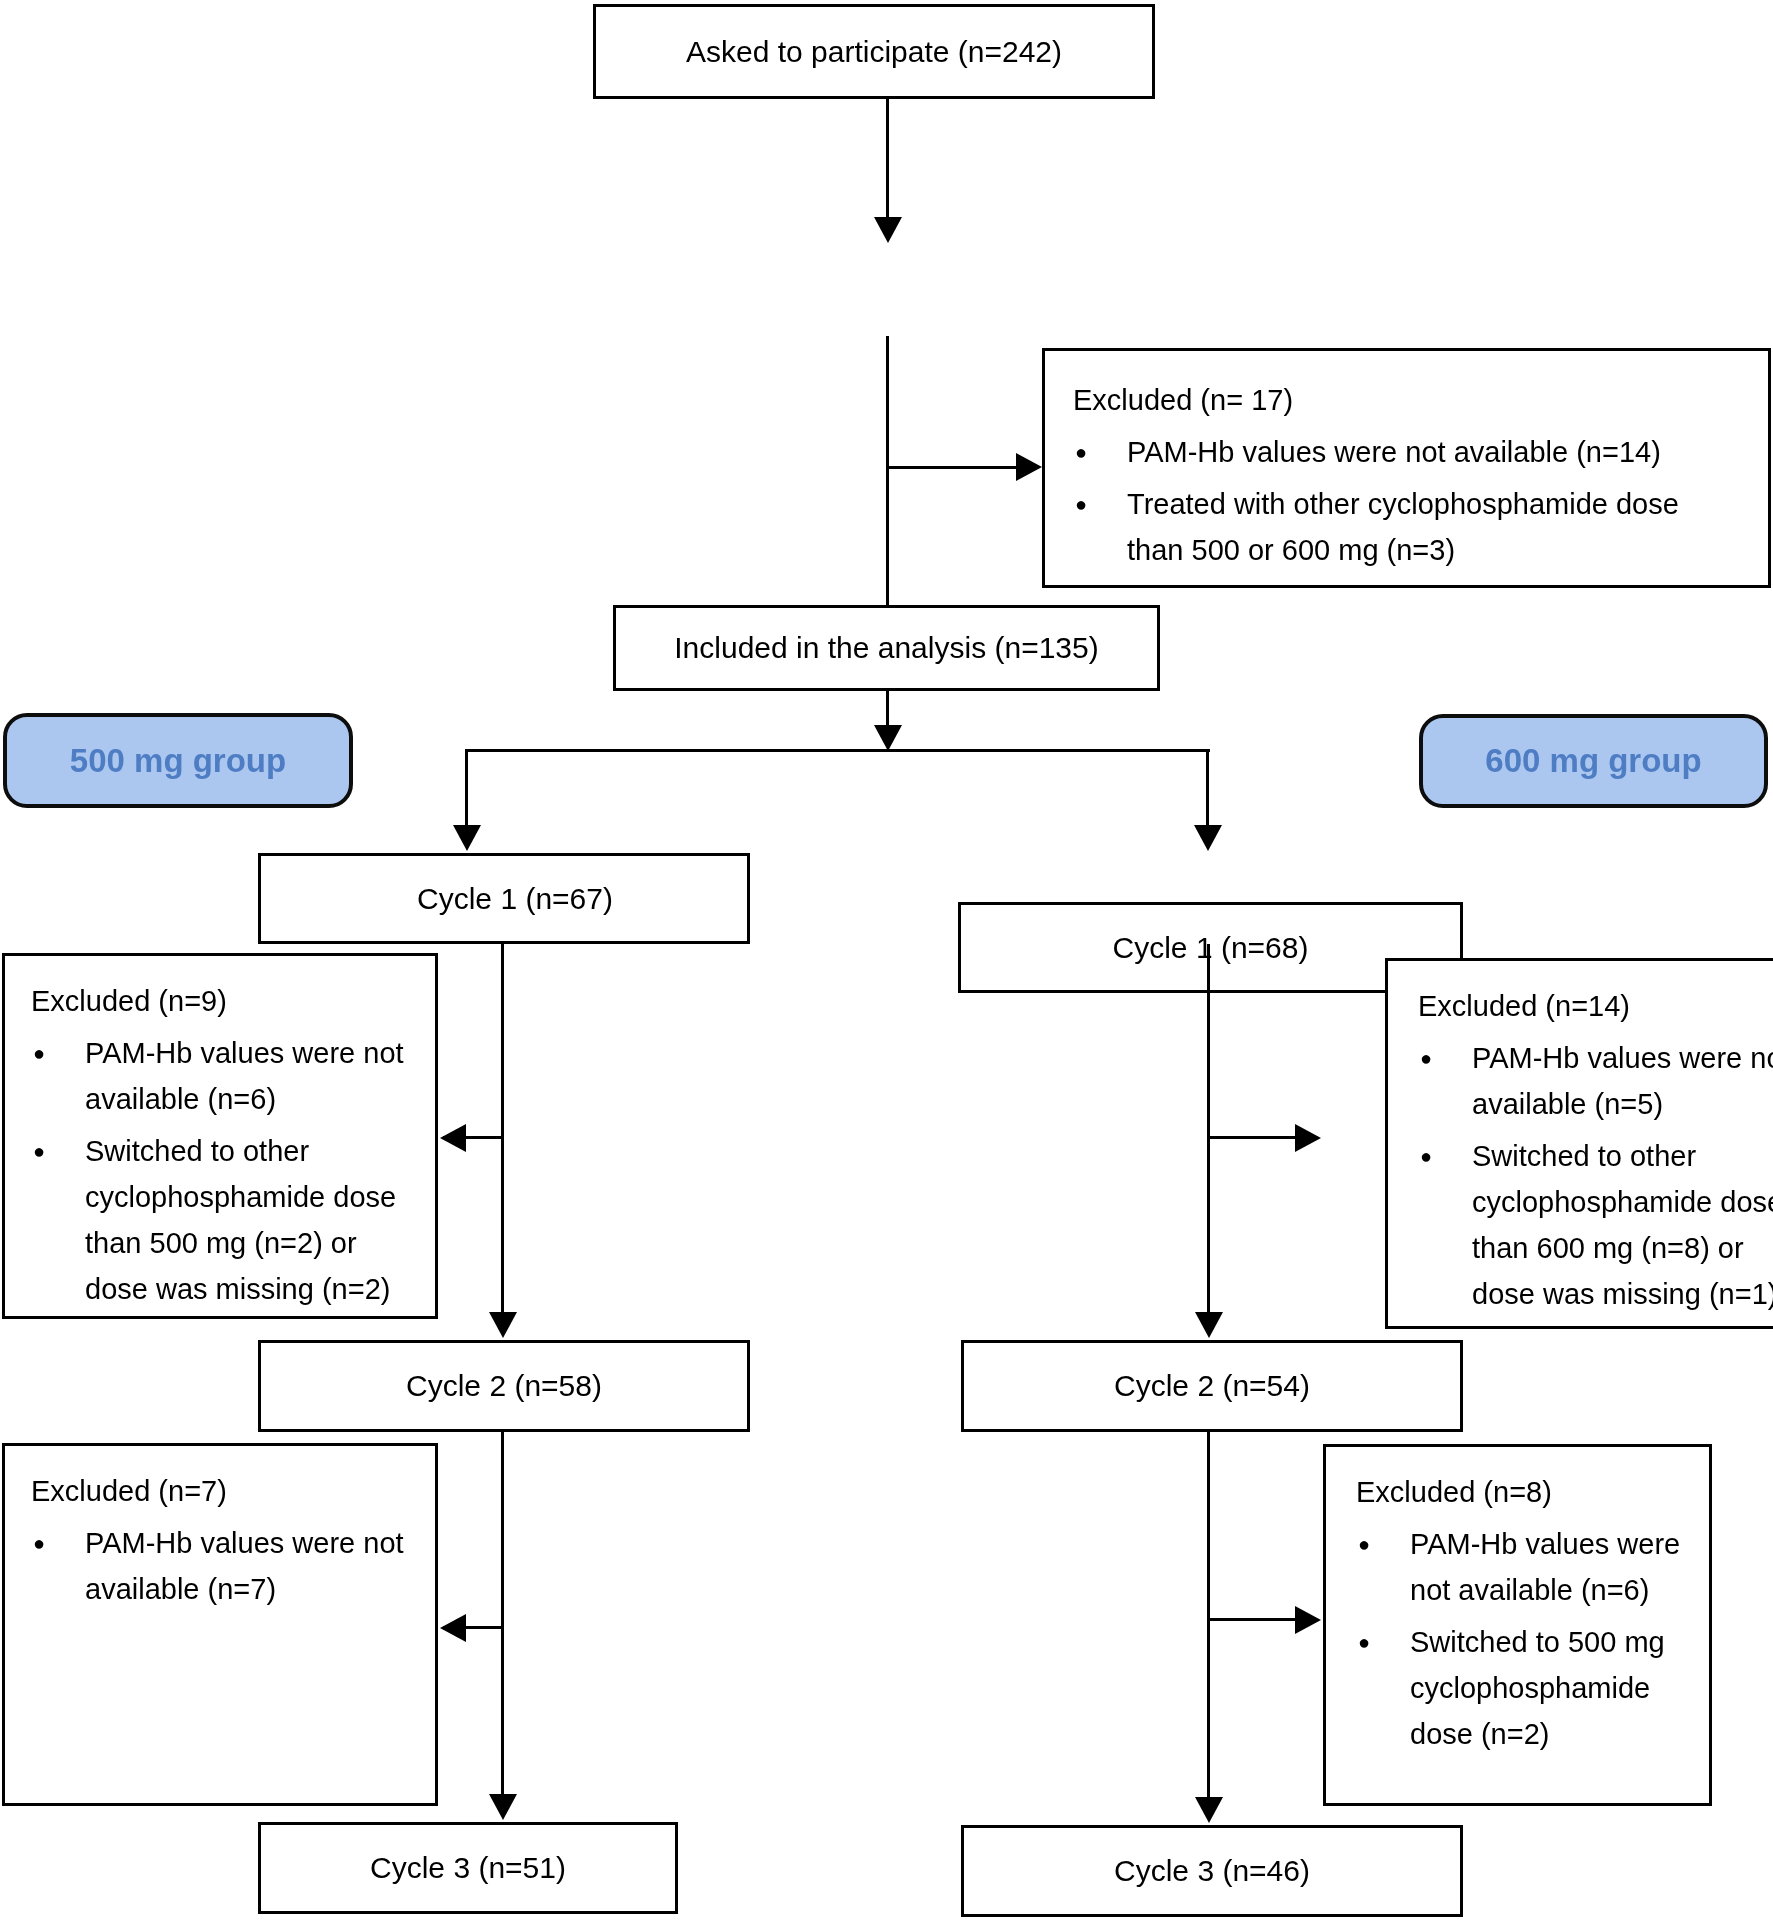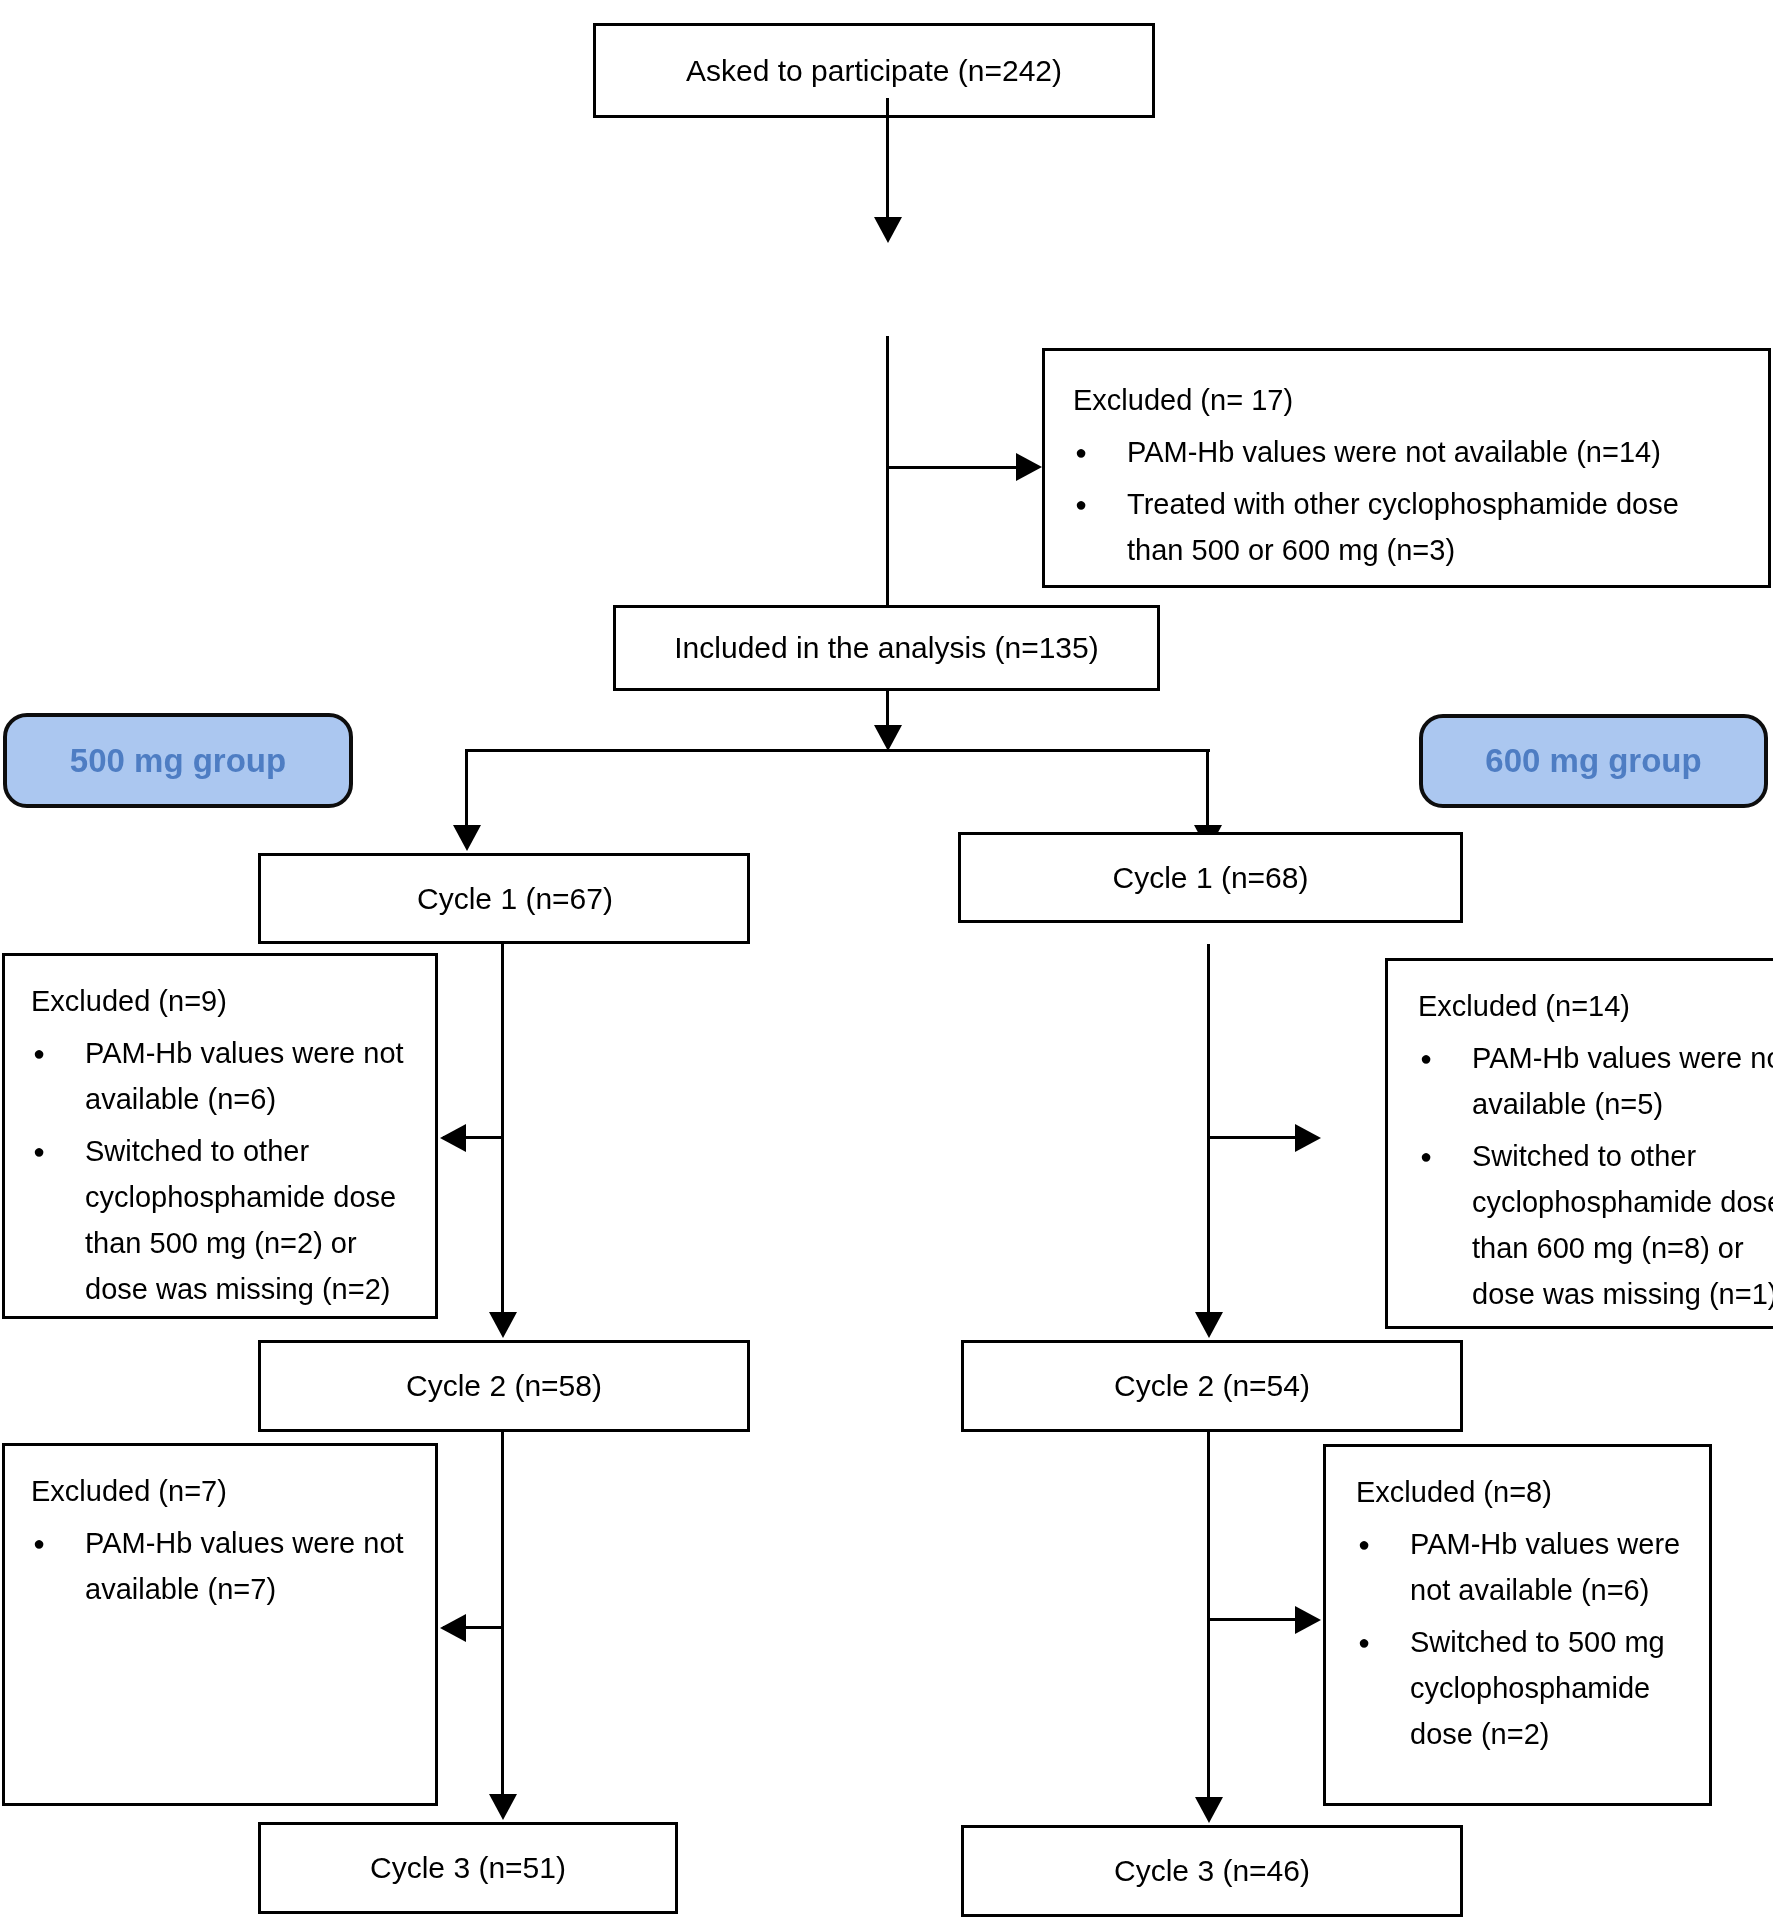--- a/index.html
+++ b/index.html
@@ -35,21 +35,21 @@
   .ah{position:absolute;width:0;height:0;}
   .ah-down{border-left:14px solid transparent;border-right:14px solid transparent;border-top:26px solid #000;}
   .ah-left{border-top:14px solid transparent;border-bottom:14px solid transparent;border-right:26px solid #000;}
   .ah-right{border-top:14px solid transparent;border-bottom:14px solid transparent;border-left:26px solid #000;}
 </style>
 </head>
 <body>
 
 <div id="stage">
 
-  <div class="box center" style="left:593px;top:4px;width:562px;height:95px;margin-top:19px;">
+  <div class="box center" style="left:593px;top:4px;width:562px;height:95px;">
     <span>Asked to participate (n=242)</span>
   </div>
 
   <div class="vline" style="left:886px;top:98px;height:122px;"></div>
   <div class="ah ah-down" style="left:874px;top:217px;"></div>
 
 
   <div class="vline" style="left:886px;top:336px;height:270px;"></div>
   <div class="hline" style="left:888px;top:466px;width:130px;"></div>
   <div class="ah ah-right" style="left:1016px;top:453px;"></div>
@@ -83,21 +83,21 @@
   <div class="ah ah-down" style="left:874px;top:725px;"></div>
   <div class="hline" style="left:466px;top:749px;width:744px;"></div>
   <div class="vline" style="left:465px;top:749px;height:80px;"></div>
   <div class="ah ah-down" style="left:453px;top:825px;"></div>
   <div class="vline" style="left:1206px;top:749px;height:80px;"></div>
   <div class="ah ah-down" style="left:1194px;top:825px;"></div>
 
   <div class="box center" style="left:258px;top:853px;width:492px;height:91px;padding-left:22px;">
     <span>Cycle 1 (n=67)</span>
   </div>
-  <div class="box center" style="left:958px;top:832px;width:505px;height:91px;">
+  <div class="box center" style="left:958px;top:902px;width:505px;height:91px;">
     <span>Cycle 1 (n=68)</span>
   </div>
 
   <div class="vline" style="left:501px;top:944px;height:370px;"></div>
   <div class="ah ah-down" style="left:489px;top:1312px;"></div>
   <div class="hline" style="left:443px;top:1136px;width:60px;"></div>
   <div class="ah ah-left" style="left:440px;top:1124px;"></div>
 
   <div class="box exc" style="left:2px;top:953px;width:436px;height:366px;">
     <div class="inner">

